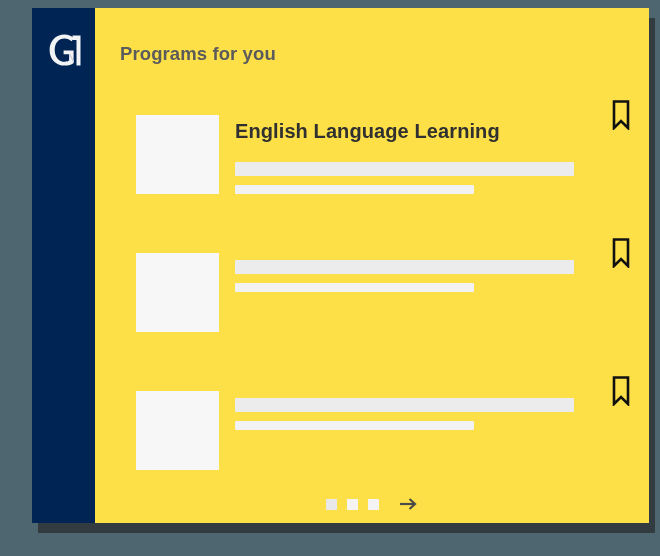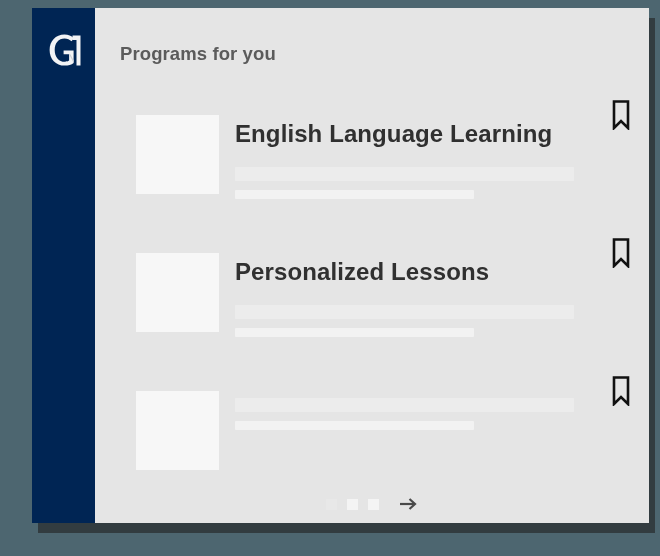--- a/index.html
+++ b/index.html
@@ -45,21 +45,21 @@
     top: 21px;
     width: 42px;
     height: 42px;
   }
   .brand-logo svg { display: block; }
 
   
   .content {
     flex: 1 1 auto;
     position: relative;
-    background: #e5e5e5;
+    background: #fde047;
     padding: 0;
   }
 
   .page-title {
     position: absolute;
     left: 25px;
     top: 35px;
     font-size: 18.5px;
     font-weight: bold;
     color: #5b5b5b;
@@ -89,21 +89,21 @@
   }
 
   .row-body {
     position: absolute;
     left: 140px;
     top: 0;
     right: 0;
   }
 
   .row-title {
-    font-size: 24px;
+    font-size: 20px;
     font-weight: bold;
     color: #303030;
     letter-spacing: 0.1px;
     margin: 17px 0 0 0;
     white-space: nowrap;
   }
 
   .skeleton-line {
     background: #ececec;
     height: 14px;
@@ -207,21 +207,20 @@
           <button class="bookmark-btn">
             <svg viewBox="0 0 24 30" width="24" height="30" aria-hidden="true">
               <path d="M5 1.5 L19 1.5 L19 28 L12 21 L5 28 Z" fill="none" stroke="#111111" stroke-width="2.6" stroke-linejoin="miter"></path>
             </svg>
           </button>
         </div>
 
         <div class="program-row">
           <div class="thumb"></div>
           <div class="row-body">
-            <div class="row-title">Personalized Lessons</div>
             <div class="skeleton-line"></div>
             <div class="skeleton-line short"></div>
           </div>
           <button class="bookmark-btn">
             <svg viewBox="0 0 24 30" width="24" height="30" aria-hidden="true">
               <path d="M5 1.5 L19 1.5 L19 28 L12 21 L5 28 Z" fill="none" stroke="#111111" stroke-width="2.6" stroke-linejoin="miter"></path>
             </svg>
           </button>
         </div>
 

